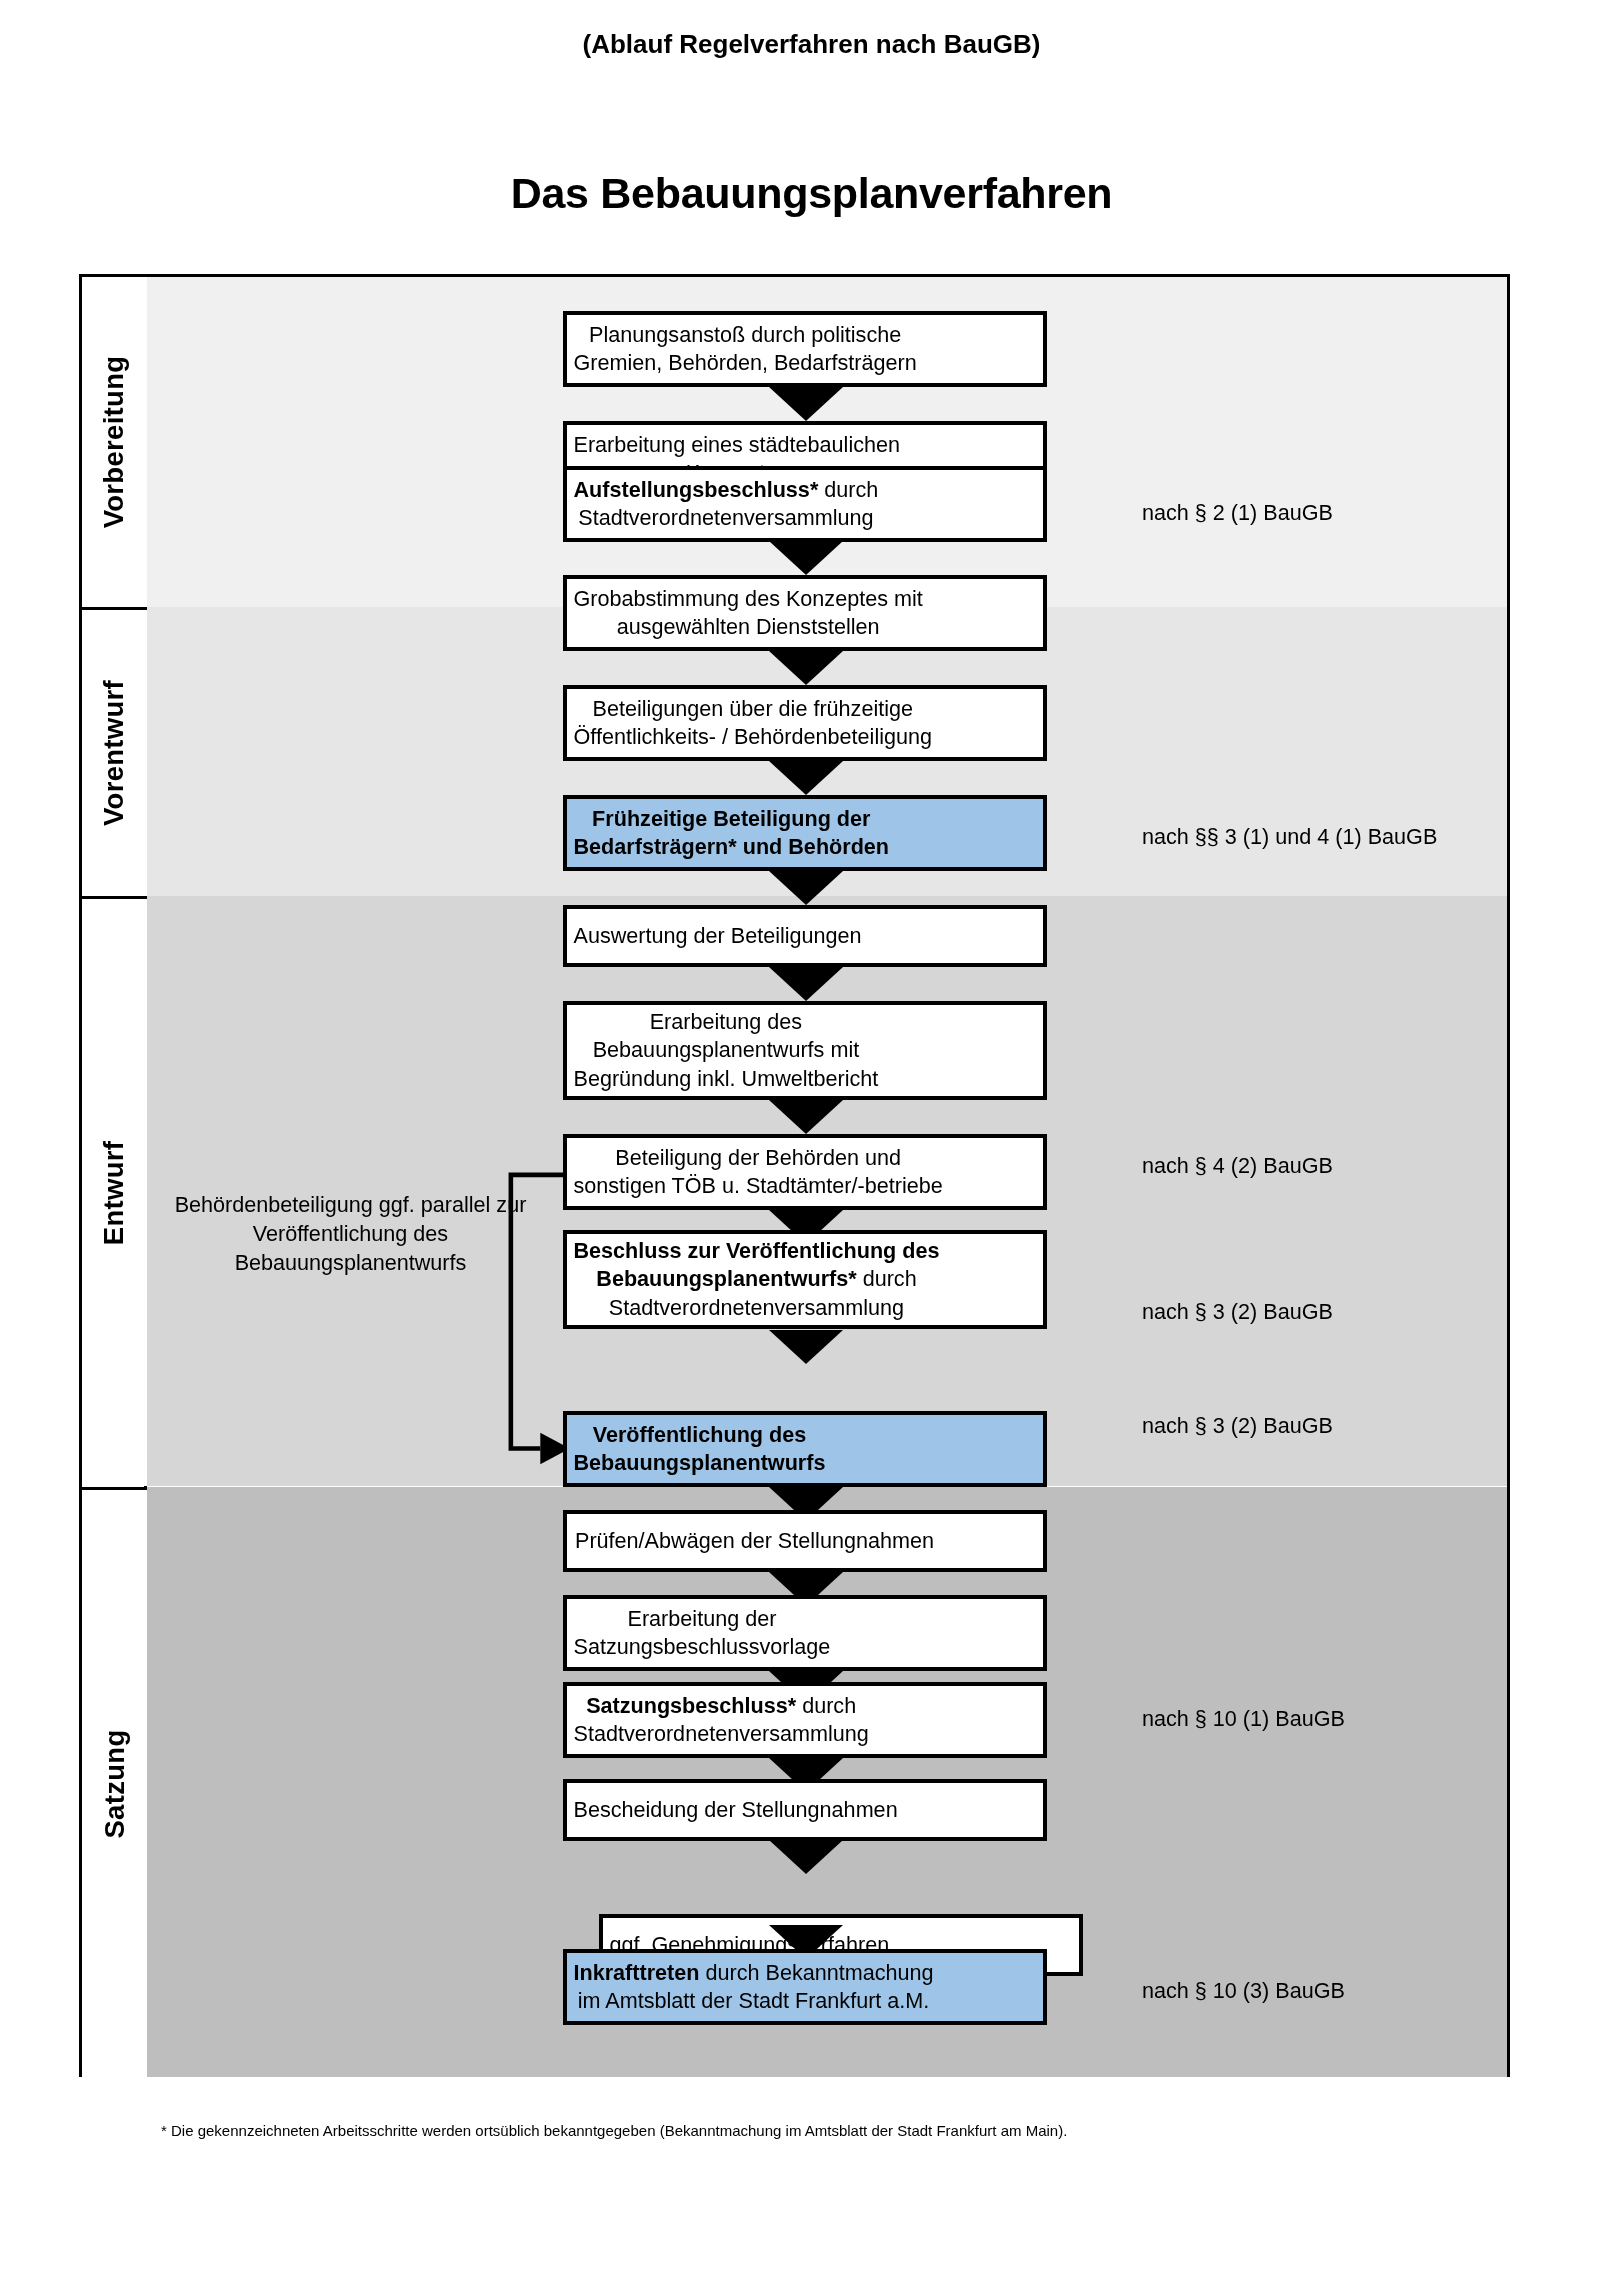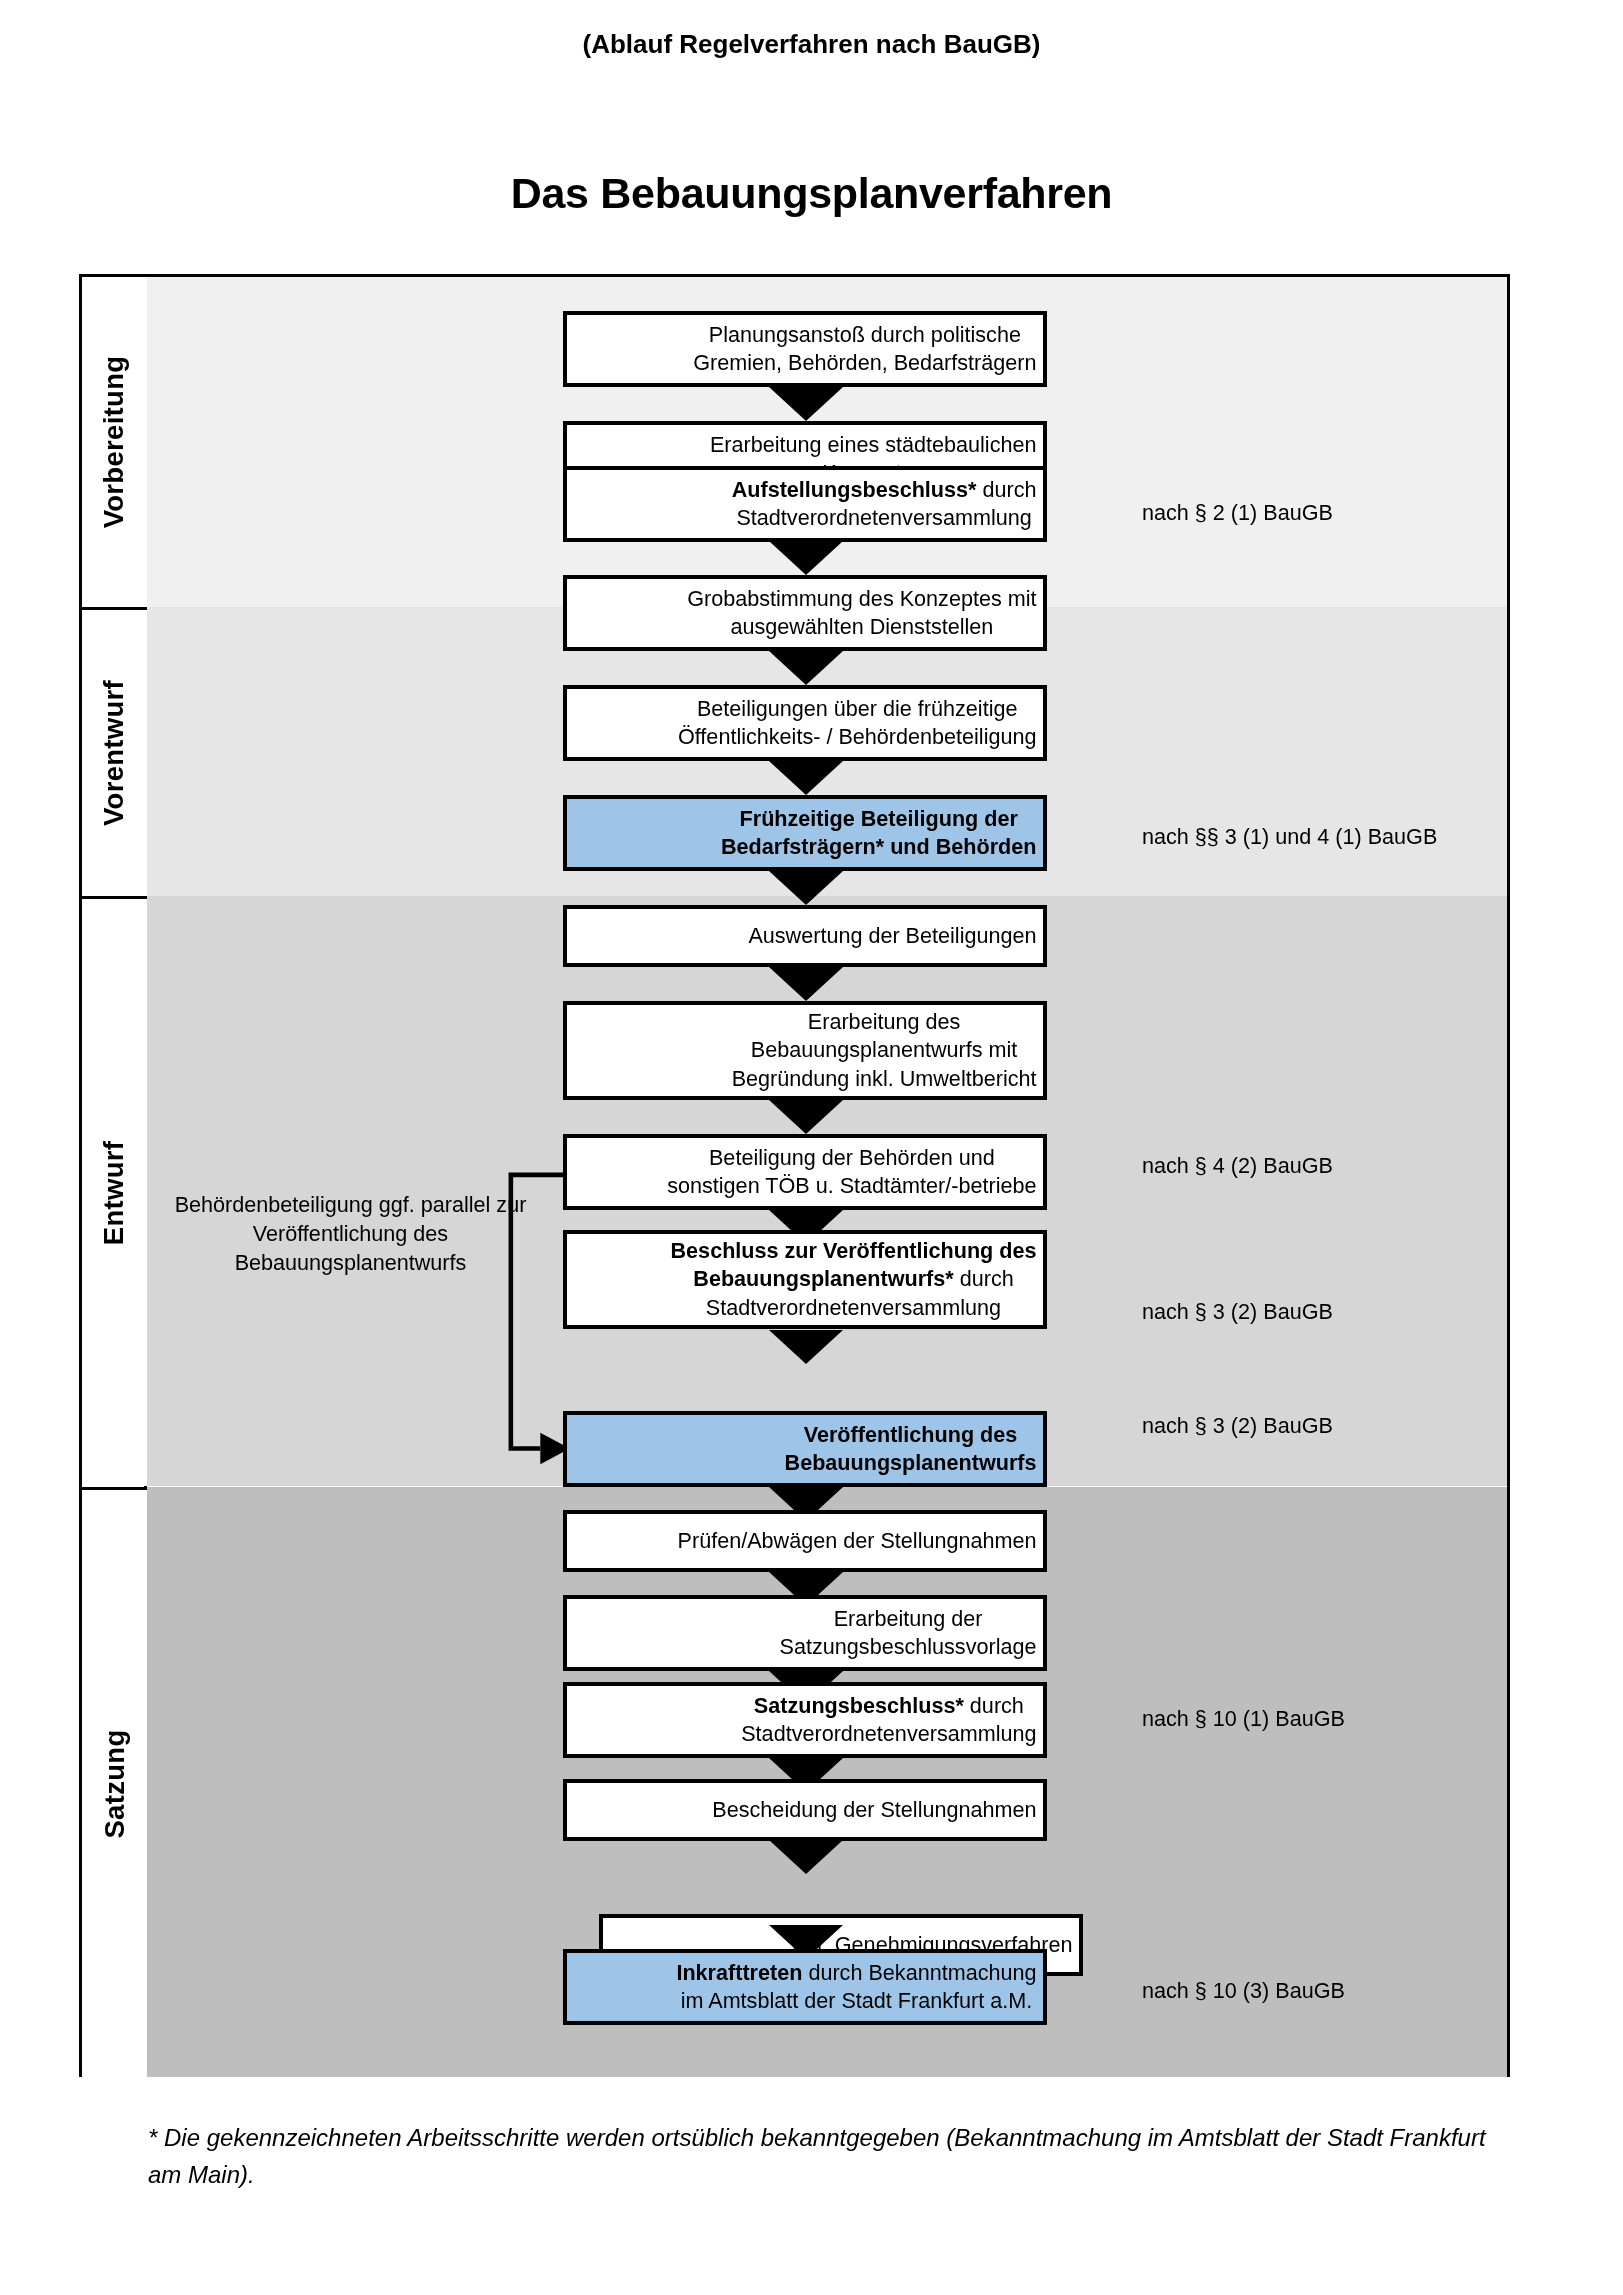--- a/index.html
+++ b/index.html
@@ -20,21 +20,21 @@
   .rail-cell{position:absolute;left:0;width:65px;box-sizing:border-box;
              display:flex;align-items:center;justify-content:center;background:#fff;}
   .rail-cell + .rail-cell{border-top:3.9px solid #000;}
   .rail-label{transform:rotate(-90deg);white-space:nowrap;font-size:27.5px;font-weight:bold;letter-spacing:0.3px;}
 
   
   .band{position:absolute;left:65px;right:0;z-index:0;}
 
   
   .pbox{position:absolute;left:481px;width:484px;border:4.6px solid #000;box-sizing:border-box;
-        background:#fff;display:flex;align-items:center;justify-content:flex-end;text-align:center;
+        background:#fff;display:flex;align-items:center;justify-content:flex-start;text-align:center;
         font-size:21.6px;line-height:1.30;z-index:3;padding:2.6px 6.5px;}
   .pbox.blue{background:#9EC5E8;}
   .pbox .ln{display:block;}
   .pbox b{font-weight:bold;}
 
   
   .arrow{position:absolute;width:0;height:0;z-index:3;
          border-left:37px solid transparent;border-right:37px solid transparent;
          border-top:34px solid #000;}
 
@@ -42,21 +42,21 @@
   .legal{position:absolute;left:1060px;font-size:21.6px;white-space:nowrap;z-index:3;}
 
   
   #side-note{position:absolute;left:85px;width:367px;text-align:center;
              font-size:21.6px;line-height:1.34;z-index:3;}
 
   
   #connector{position:absolute;left:0;top:0;width:1431px;height:1803px;z-index:2;pointer-events:none;}
 
   
-  #footnote{position:absolute;left:148px;top:2119px;width:1361px;font-size:24px;line-height:1.55;font-style:italic;}
+  #footnote{position:absolute;left:161px;top:2119px;width:1361px;font-size:15px;line-height:1.55;}
 </style>
 </head>
 <body>
 
 <div id="header">
   <div id="doc-subtitle">(Ablauf Regelverfahren nach BauGB)</div>
   <div id="doc-title">Das Bebauungsplanverfahren</div>
 </div>
 
 <div id="frame">

